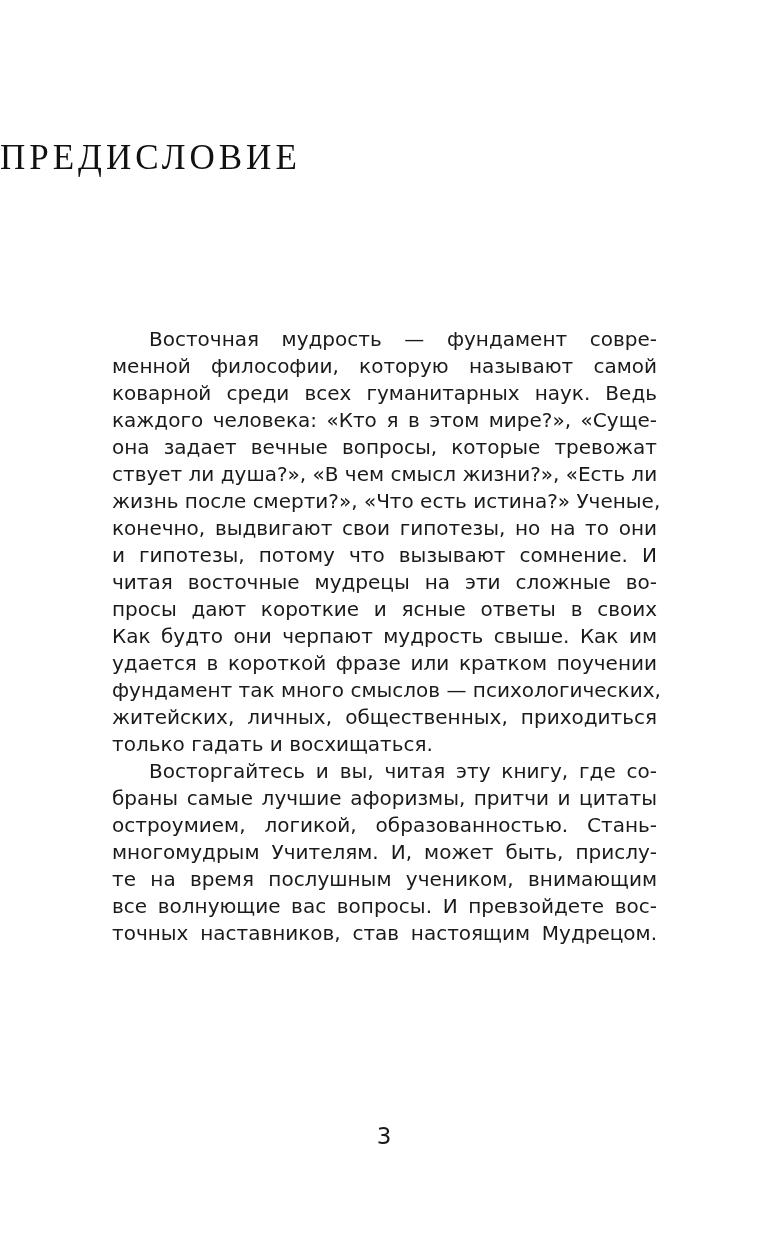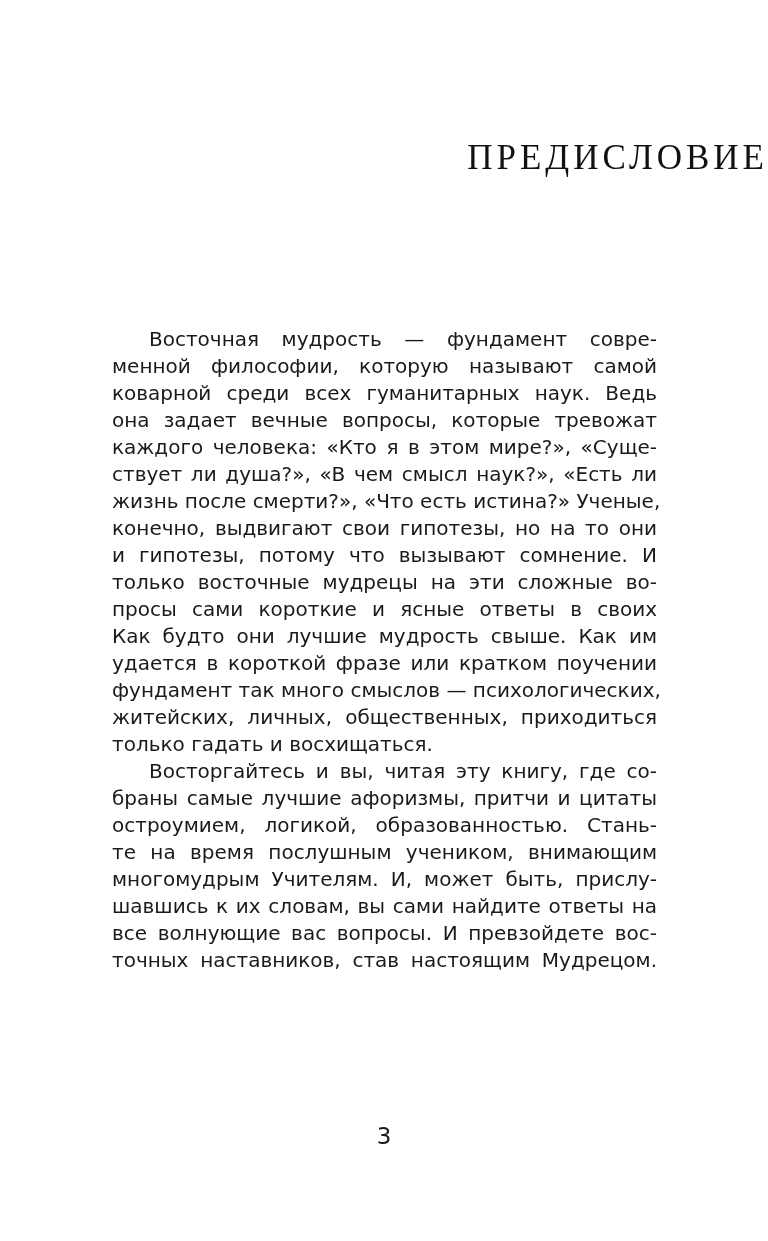--- a/index.html
+++ b/index.html
@@ -19,21 +19,21 @@
     left: 0; top: 0;
     width: 768px;
     height: 1241px;
     background: #ffffff;
   }
   .heading {
     position: absolute;
     top: 138px;
     left: 0;
     width: 768px;
-    text-align: right;
+    text-align: left;
     font-family: "Liberation Serif", "DejaVu Serif", serif;
     font-size: 35px;
     letter-spacing: 4px;
     font-weight: normal;
     color: #111111;
     margin: 0;
   }
   .body-text {
     position: absolute;
     top: 326px;
@@ -72,40 +72,39 @@
 <body>
 
 <div class="page">
   <h1 class="heading">ПРЕДИСЛОВИЕ</h1>
 
   <div class="body-text">
     <div>
       <span class="line indent">Восточная мудрость — фундамент совре-</span>
       <span class="line">менной философии, которую называют самой</span>
       <span class="line">коварной среди всех гуманитарных наук. Ведь</span>
+      <span class="line">каждого человека: «Кто я в этом мире?», «Суще-</span>
       <span class="line">она задает вечные вопросы, которые  тревожат</span>
-      <span class="line">каждого человека: «Кто я в этом мире?», «Суще-</span>
-      <span class="line">ствует ли душа?», «В чем смысл наук?», «Есть ли</span>
+      <span class="line">ствует ли душа?», «В чем смысл жизни?», «Есть ли</span>
       <span class="line">жизнь после смерти?», «Что есть истина?» Ученые,</span>
       <span class="line">конечно, выдвигают свои гипотезы, но на то они</span>
       <span class="line">и гипотезы, потому что вызывают сомнение. И</span>
-      <span class="line">только восточные мудрецы на эти сложные во-</span>
-      <span class="line">просы сами короткие и ясные ответы в своих</span>
-      <span class="line">Как будто они лучшие мудрость свыше. Как им</span>
+      <span class="line">читая восточные мудрецы на эти сложные во-</span>
+      <span class="line">просы дают короткие и ясные ответы в своих</span>
+      <span class="line">Как будто они черпают мудрость свыше. Как им</span>
       <span class="line">удается в короткой фразе или кратком поучении</span>
       <span class="line">фундамент так много смыслов — психологических,</span>
       <span class="line">житейских, личных, общественных, приходиться</span>
       <span class="line last">только гадать и восхищаться.</span>
     </div>
     <div>
       <span class="line indent">Восторгайтесь и вы, читая эту книгу, где со-</span>
       <span class="line">браны самые лучшие афоризмы, притчи и цитаты</span>
       <span class="line">остроумием, логикой, образованностью. Стань-</span>
+      <span class="line">многомудрым Учителям. И, может быть, прислу-</span>
       <span class="line">те на время послушным учеником, внимающим</span>
-      <span class="line">многомудрым Учителям. И, может быть, прислу-</span>
-      <span class="line">шавшись к их словам, вы сами найдите ответы на</span>
       <span class="line">все волнующие вас вопросы. И превзойдете вос-</span>
       <span class="line">точных наставников, став настоящим Мудрецом.</span>
     </div>
   </div>
 
   <div class="page-number">3</div>
 </div>
 
 </body></html>

